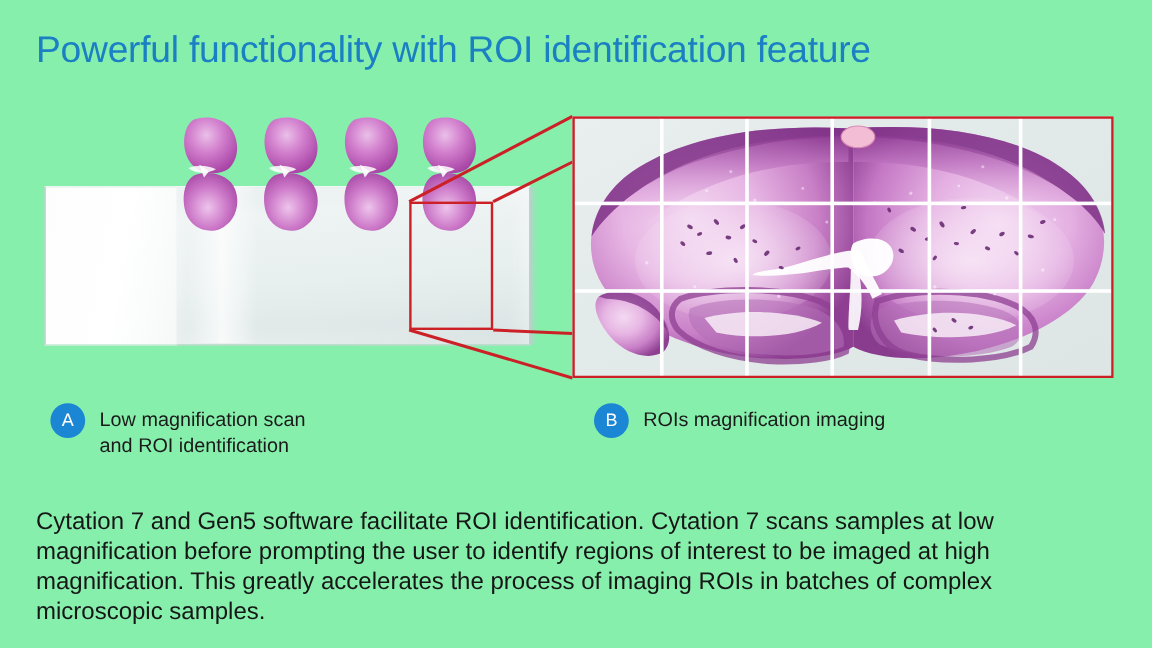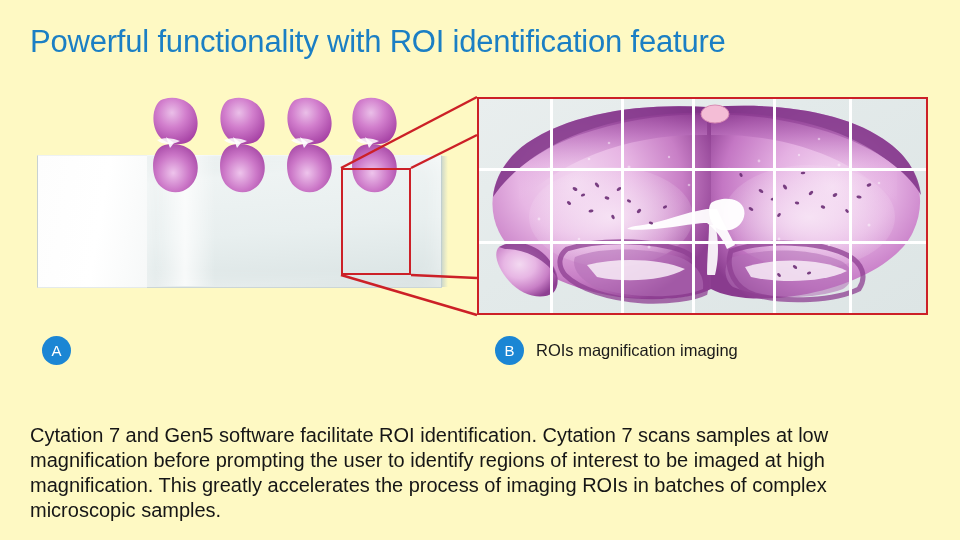--- a/index.html
+++ b/index.html
@@ -1,21 +1,21 @@
 <!DOCTYPE html>
 <html><head>
 <meta charset="utf-8">
 <style>
   html,body{margin:0;padding:0;}
   body{
     width:960px;height:540px;background:#ffffff;overflow:hidden;
     font-family:"Liberation Sans","DejaVu Sans",sans-serif;
     -webkit-font-smoothing:antialiased;
   }
-  .slide{position:relative;width:960px;height:540px;background:#fef9c3;}
+  .slide{position:relative;width:960px;height:540px;background:#86efac;}
 
   
   .title{
     position:absolute;left:30px;top:22px;
     font-size:31px;line-height:40px;letter-spacing:-0.2px;
     color:#1b7fc4;font-weight:400;white-space:nowrap;
   }
 
   
   .figure{position:absolute;left:0;top:80px;width:960px;height:250px;}
@@ -294,20 +294,22 @@
       <div class="grid-v" style="left:294px;"></div>
       <div class="grid-v" style="left:370px;"></div>
       <div class="grid-h" style="top:69px;"></div>
       <div class="grid-h" style="top:142px;"></div>
     </div>
   </div>
 
   <div class="legend">
     <div class="badge-group bg-a">
       <div class="badge">A</div>
+      <div class="badge-text">Low magnification scan
+and ROI identification</div>
     </div>
     <div class="badge-group bg-b">
       <div class="badge">B</div>
       <div class="badge-text">ROIs magnification imaging</div>
     </div>
   </div>
 
   <div class="bodytext">Cytation 7 and Gen5 software facilitate ROI identification. Cytation 7 scans samples at low magnification before prompting the user to identify regions of interest to be imaged at high magnification. This greatly accelerates the process of imaging ROIs in batches of complex microscopic samples.</div>
 
 </div>

